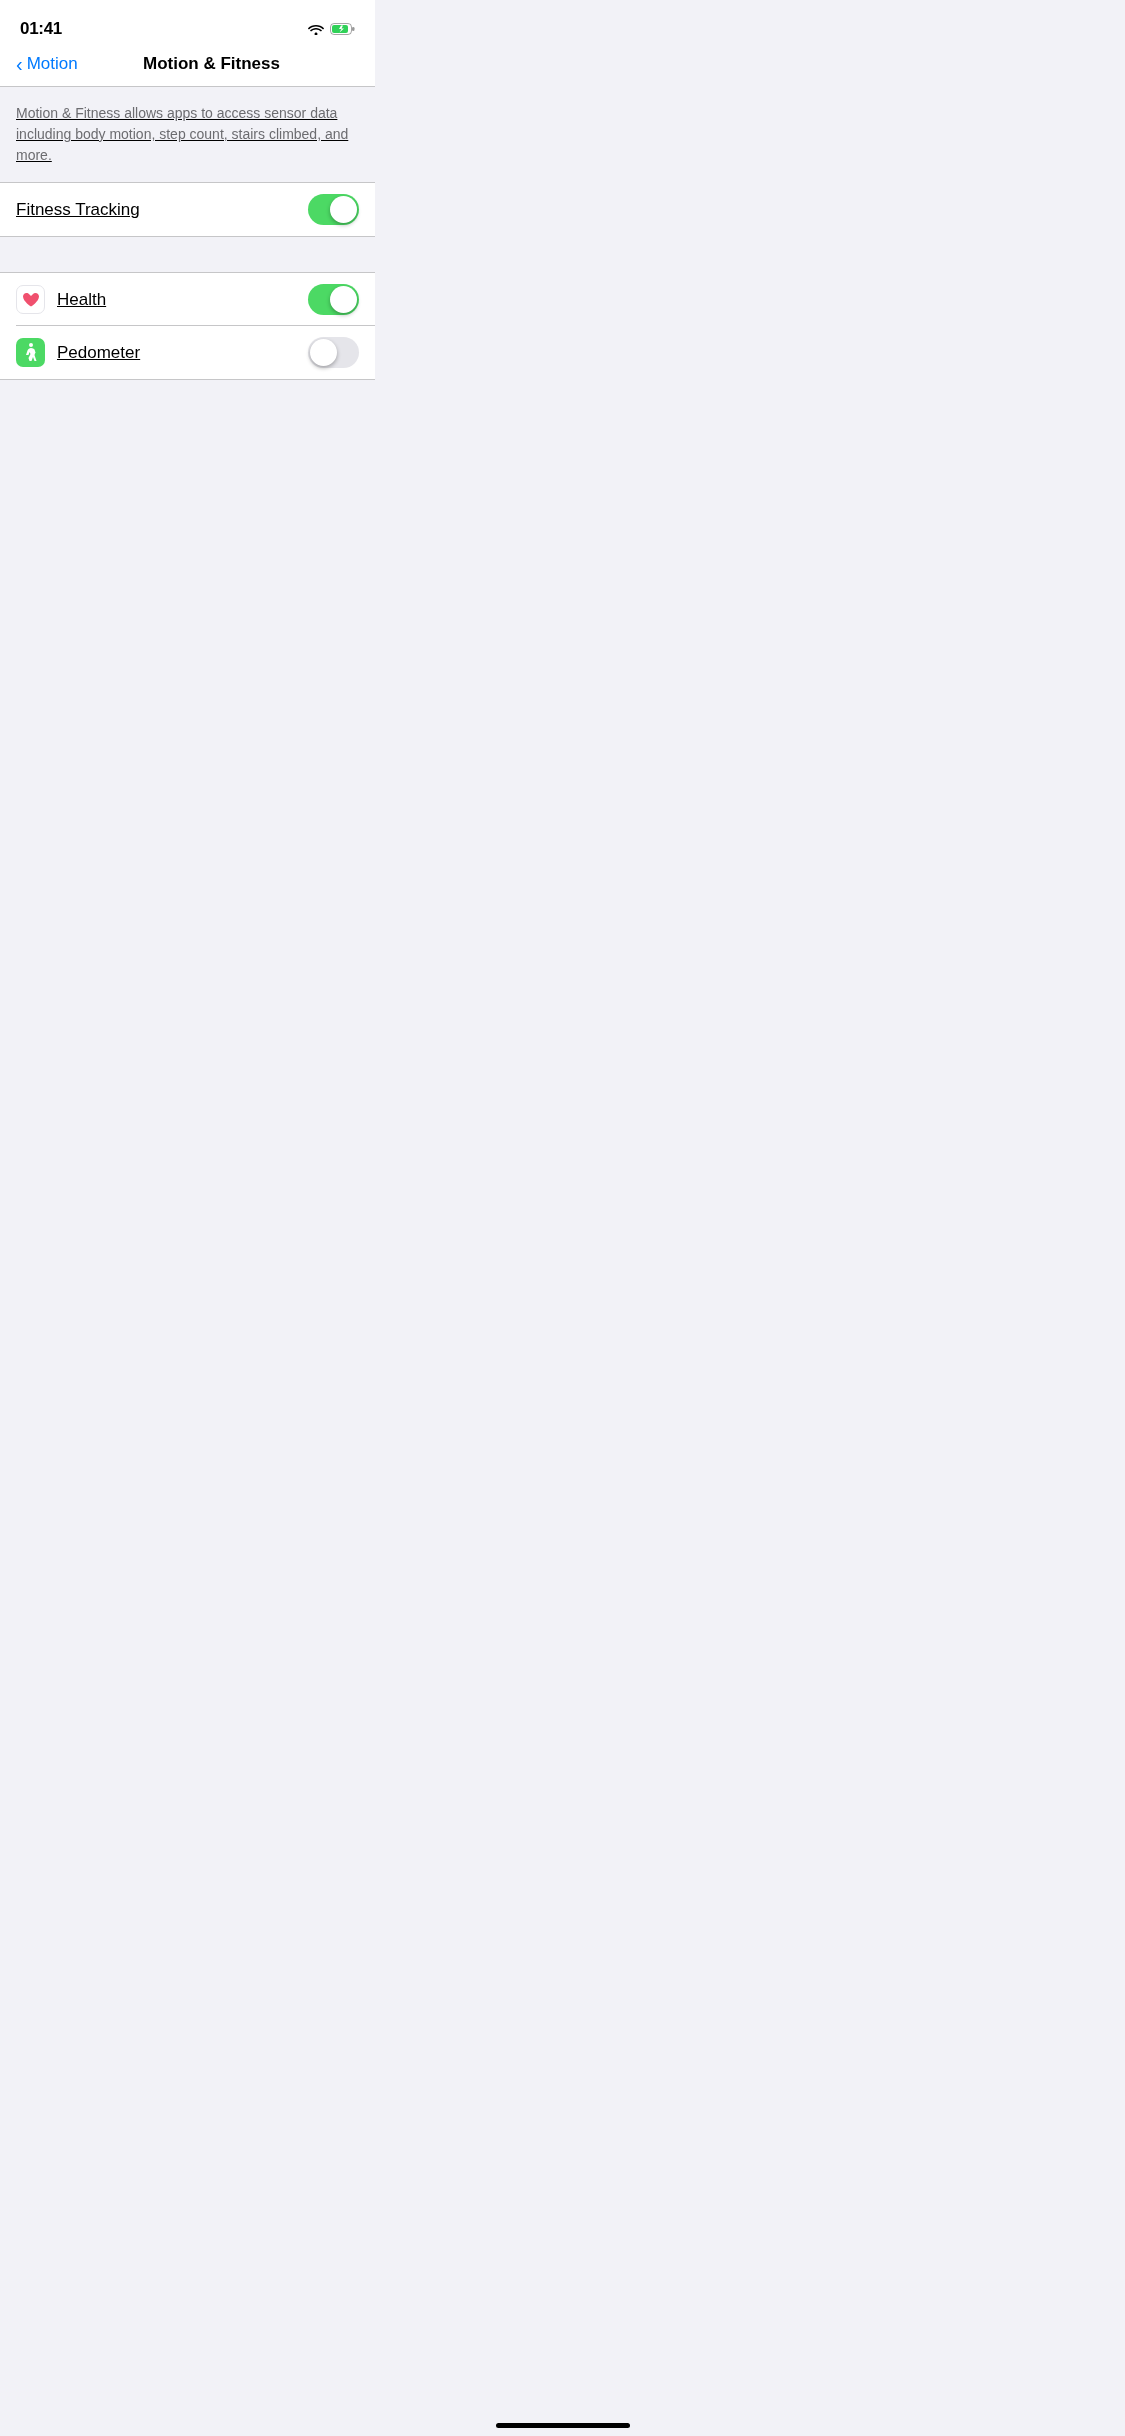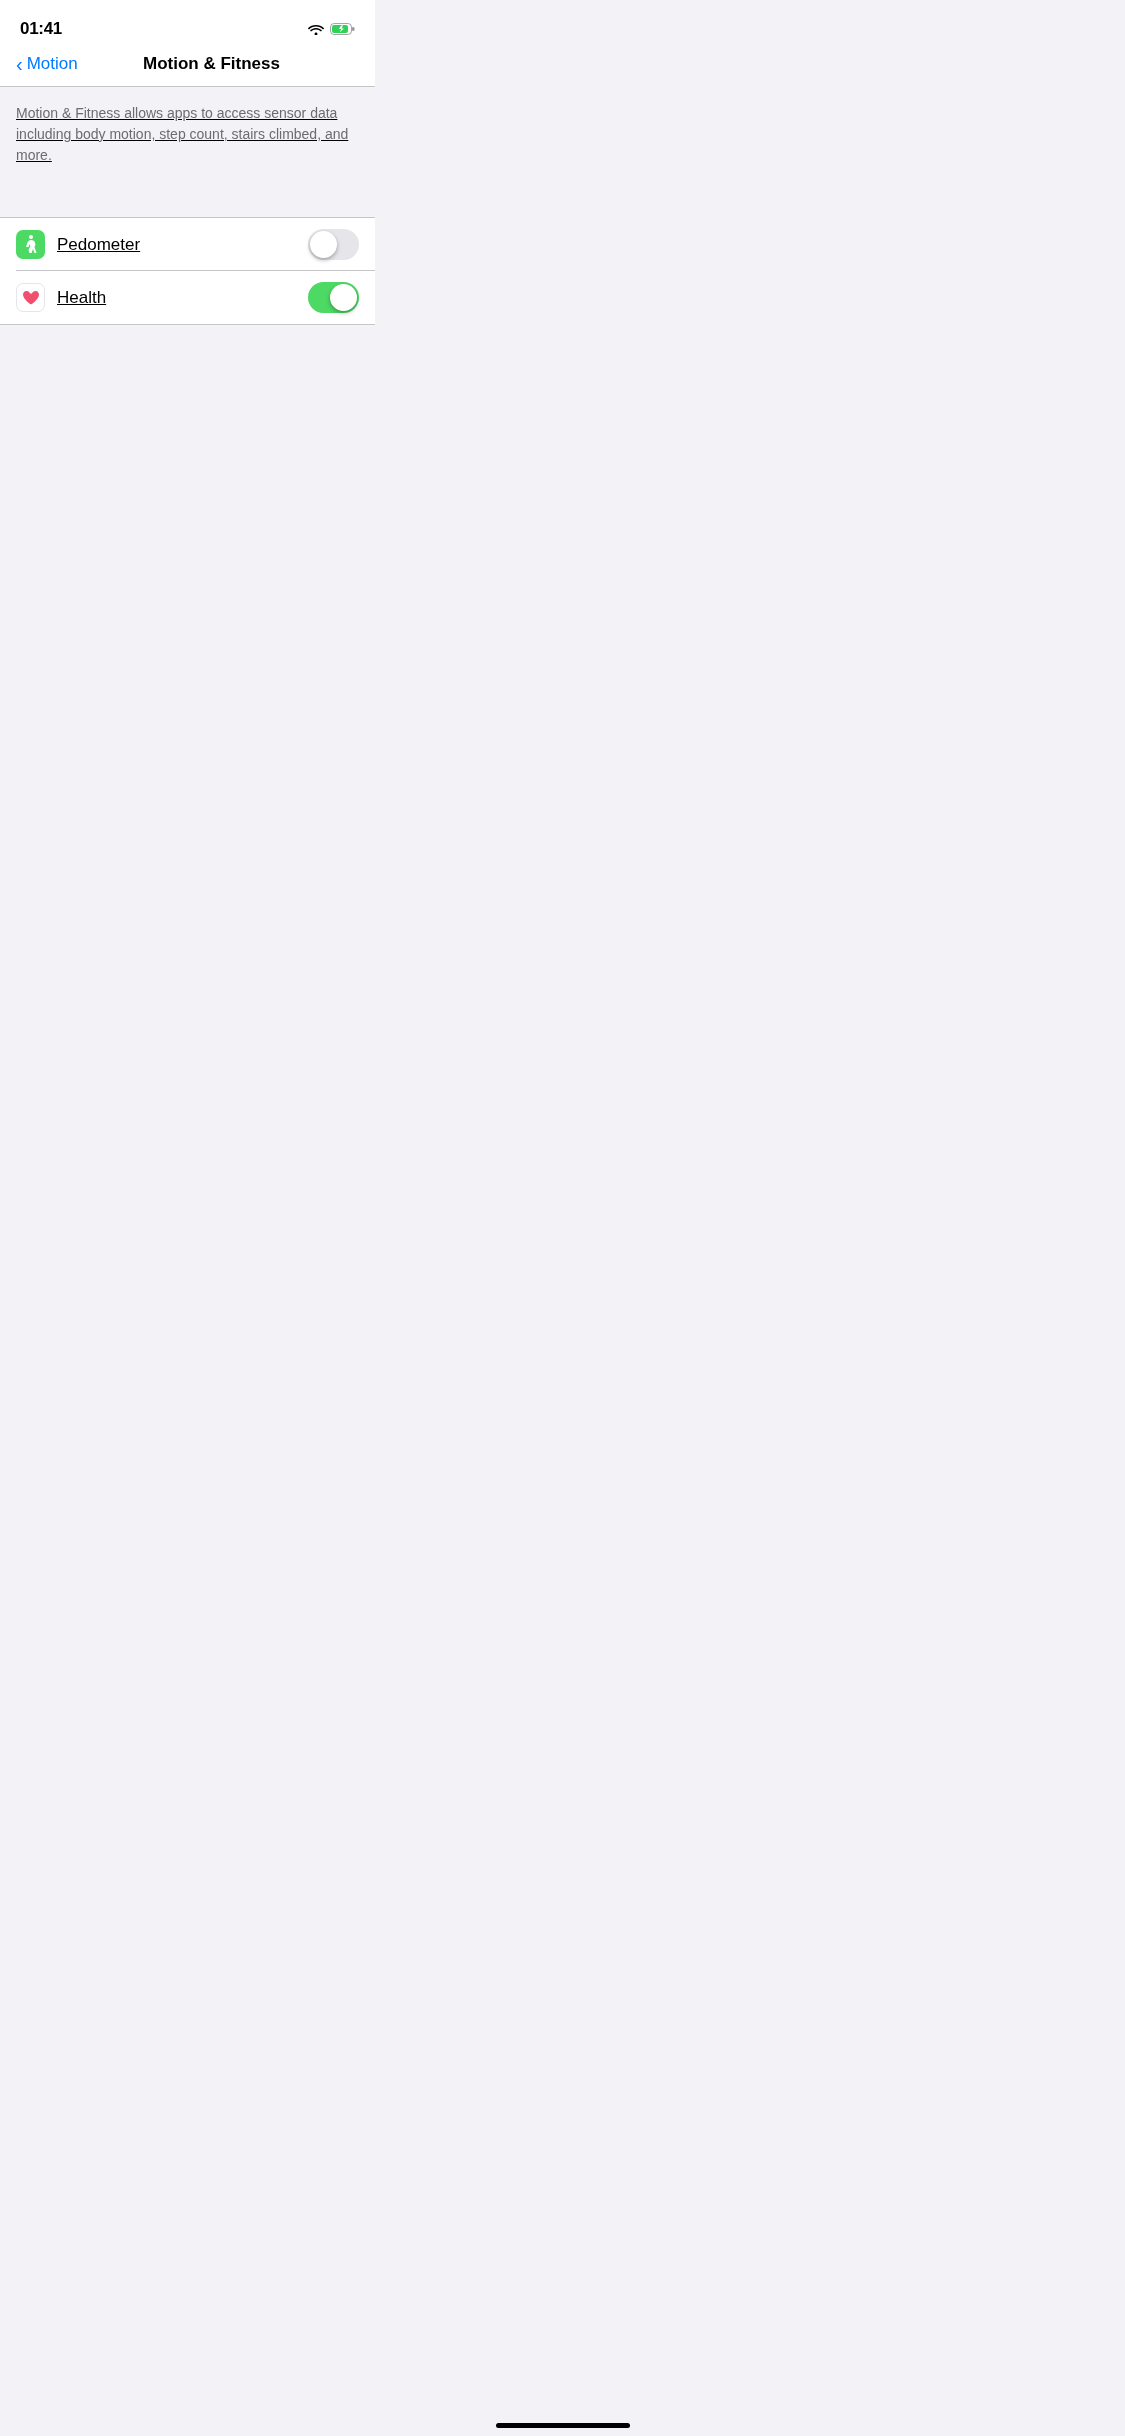--- a/index.html
+++ b/index.html
@@ -258,53 +258,61 @@
   </a>
   <span class="nav-title">Motion &amp; Fitness</span>
 </div>
 
 <div class="content">
 
   <div class="description-section">
     <p class="description-text">Motion &amp; Fitness allows apps to access sensor data including body motion, step count, stairs climbed, and more.</p>
   </div>
 
+  <div class="settings-group">
+    <div class="settings-row">
+      <span class="settings-row-label">Fitness Tracking</span>
+      <div class="toggle on">
+        <div class="toggle-thumb"></div>
+      </div>
+    </div>
+  </div>
 
   <div class="section-spacer"></div>
 
   <div class="settings-group">
+
+    <div class="settings-row">
+      <div class="settings-row-left">
+        <div class="app-icon app-icon-health">
+
+          <svg width="18" height="16" viewBox="0 0 18 16" fill="none">
+            <path d="M9 14.5S1 9.5 1 4.5C1 2.57 2.57 1 4.5 1c1.08 0 2.04.49 2.68 1.26L9 4l1.82-1.74A3.5 3.5 0 0 1 13.5 1C15.43 1 17 2.57 17 4.5c0 5-8 10-8 10z" fill="#f0506e"></path>
+          </svg>
+        </div>
+        <span class="settings-row-label">Health</span>
+      </div>
+      <div class="toggle on">
+        <div class="toggle-thumb"></div>
+      </div>
+    </div>
 
     <div class="settings-row">
       <div class="settings-row-left">
         <div class="app-icon app-icon-pedometer">
 
           <svg width="18" height="22" viewBox="0 0 18 22" fill="none">
             <circle cx="9" cy="3" r="2" fill="#fff"></circle>
             <path d="M9 6c-1.5 0-3 1-3.5 2.5L4 13h2.5l1-3 1 2-2 4 1 3h2l1.5-4 1.5 4h2l-2-6 1-3 .5 2H14l-1.5-4.5C12 7 10.5 6 9 6z" fill="#fff"></path>
           </svg>
         </div>
         <span class="settings-row-label">Pedometer</span>
       </div>
       <div class="toggle off">
         <div class="toggle-thumb"></div>
       </div>
     </div>
-
-    <div class="settings-row">
-      <div class="settings-row-left">
-        <div class="app-icon app-icon-health">
-
-          <svg width="18" height="16" viewBox="0 0 18 16" fill="none">
-            <path d="M9 14.5S1 9.5 1 4.5C1 2.57 2.57 1 4.5 1c1.08 0 2.04.49 2.68 1.26L9 4l1.82-1.74A3.5 3.5 0 0 1 13.5 1C15.43 1 17 2.57 17 4.5c0 5-8 10-8 10z" fill="#f0506e"></path>
-          </svg>
-        </div>
-        <span class="settings-row-label">Health</span>
-      </div>
-      <div class="toggle on">
-        <div class="toggle-thumb"></div>
-      </div>
-    </div>
   </div>
 
 
 </div>
 
 <div class="home-indicator"></div>
 
 </body></html>

